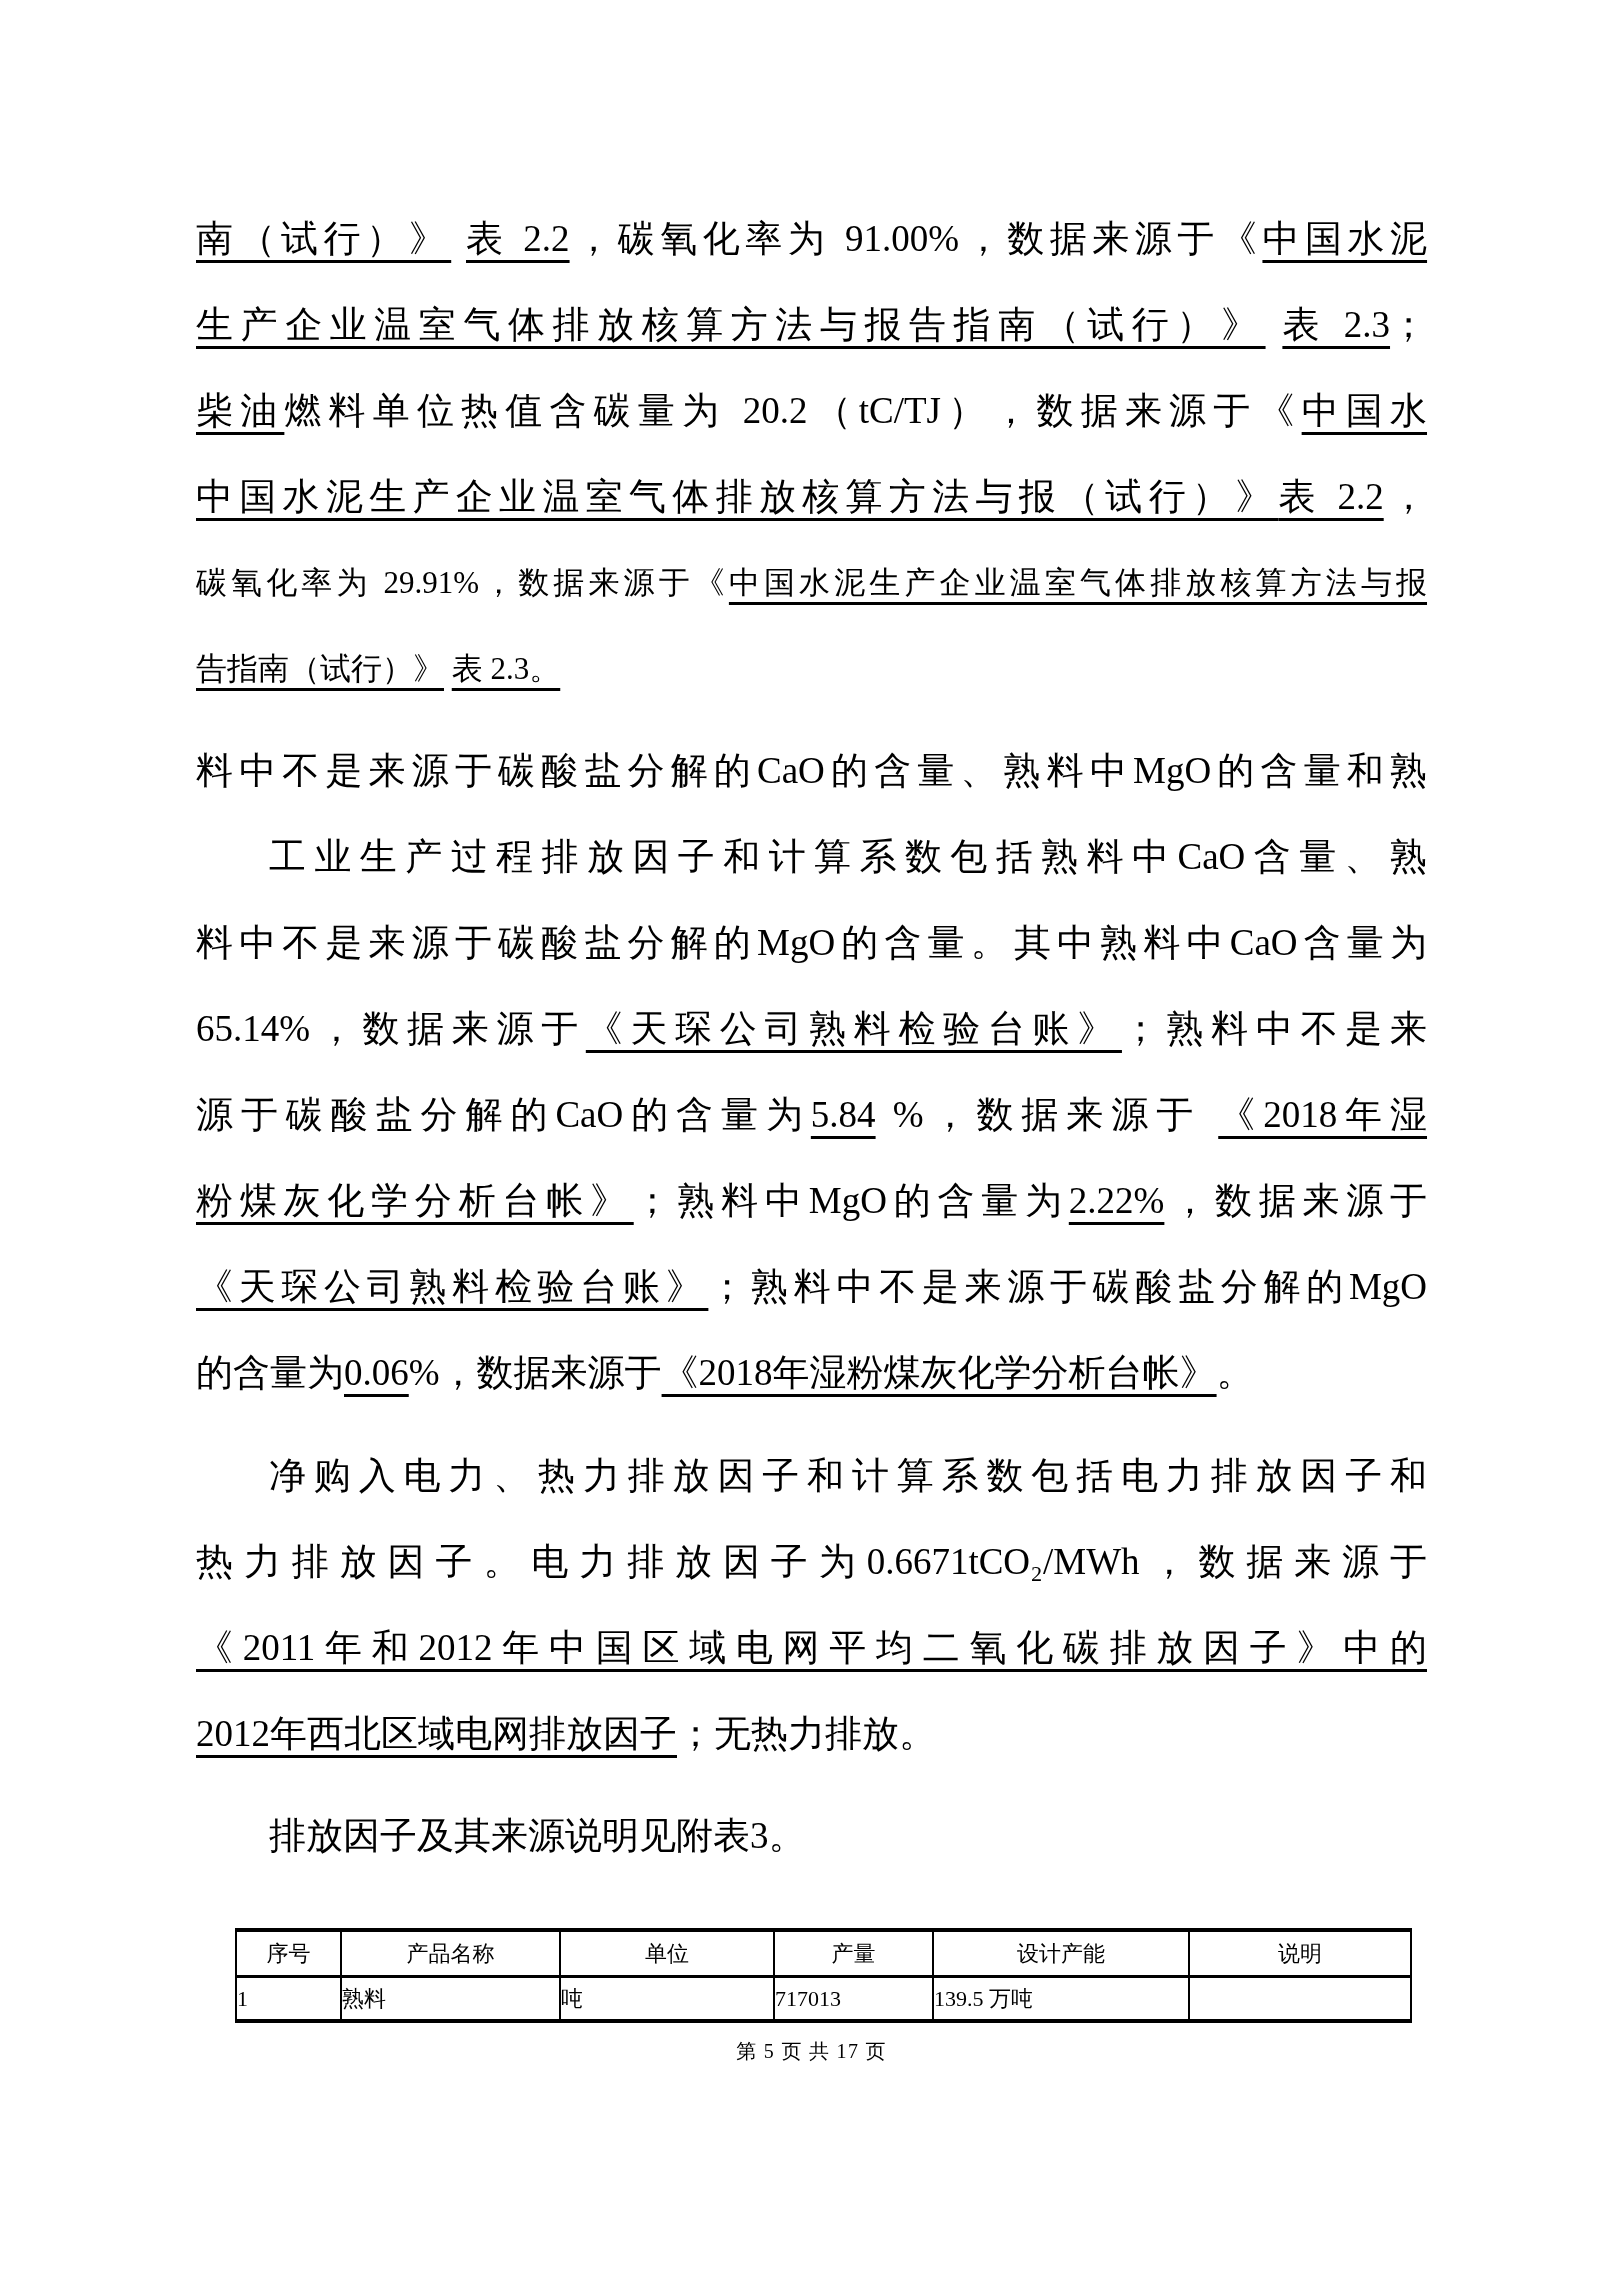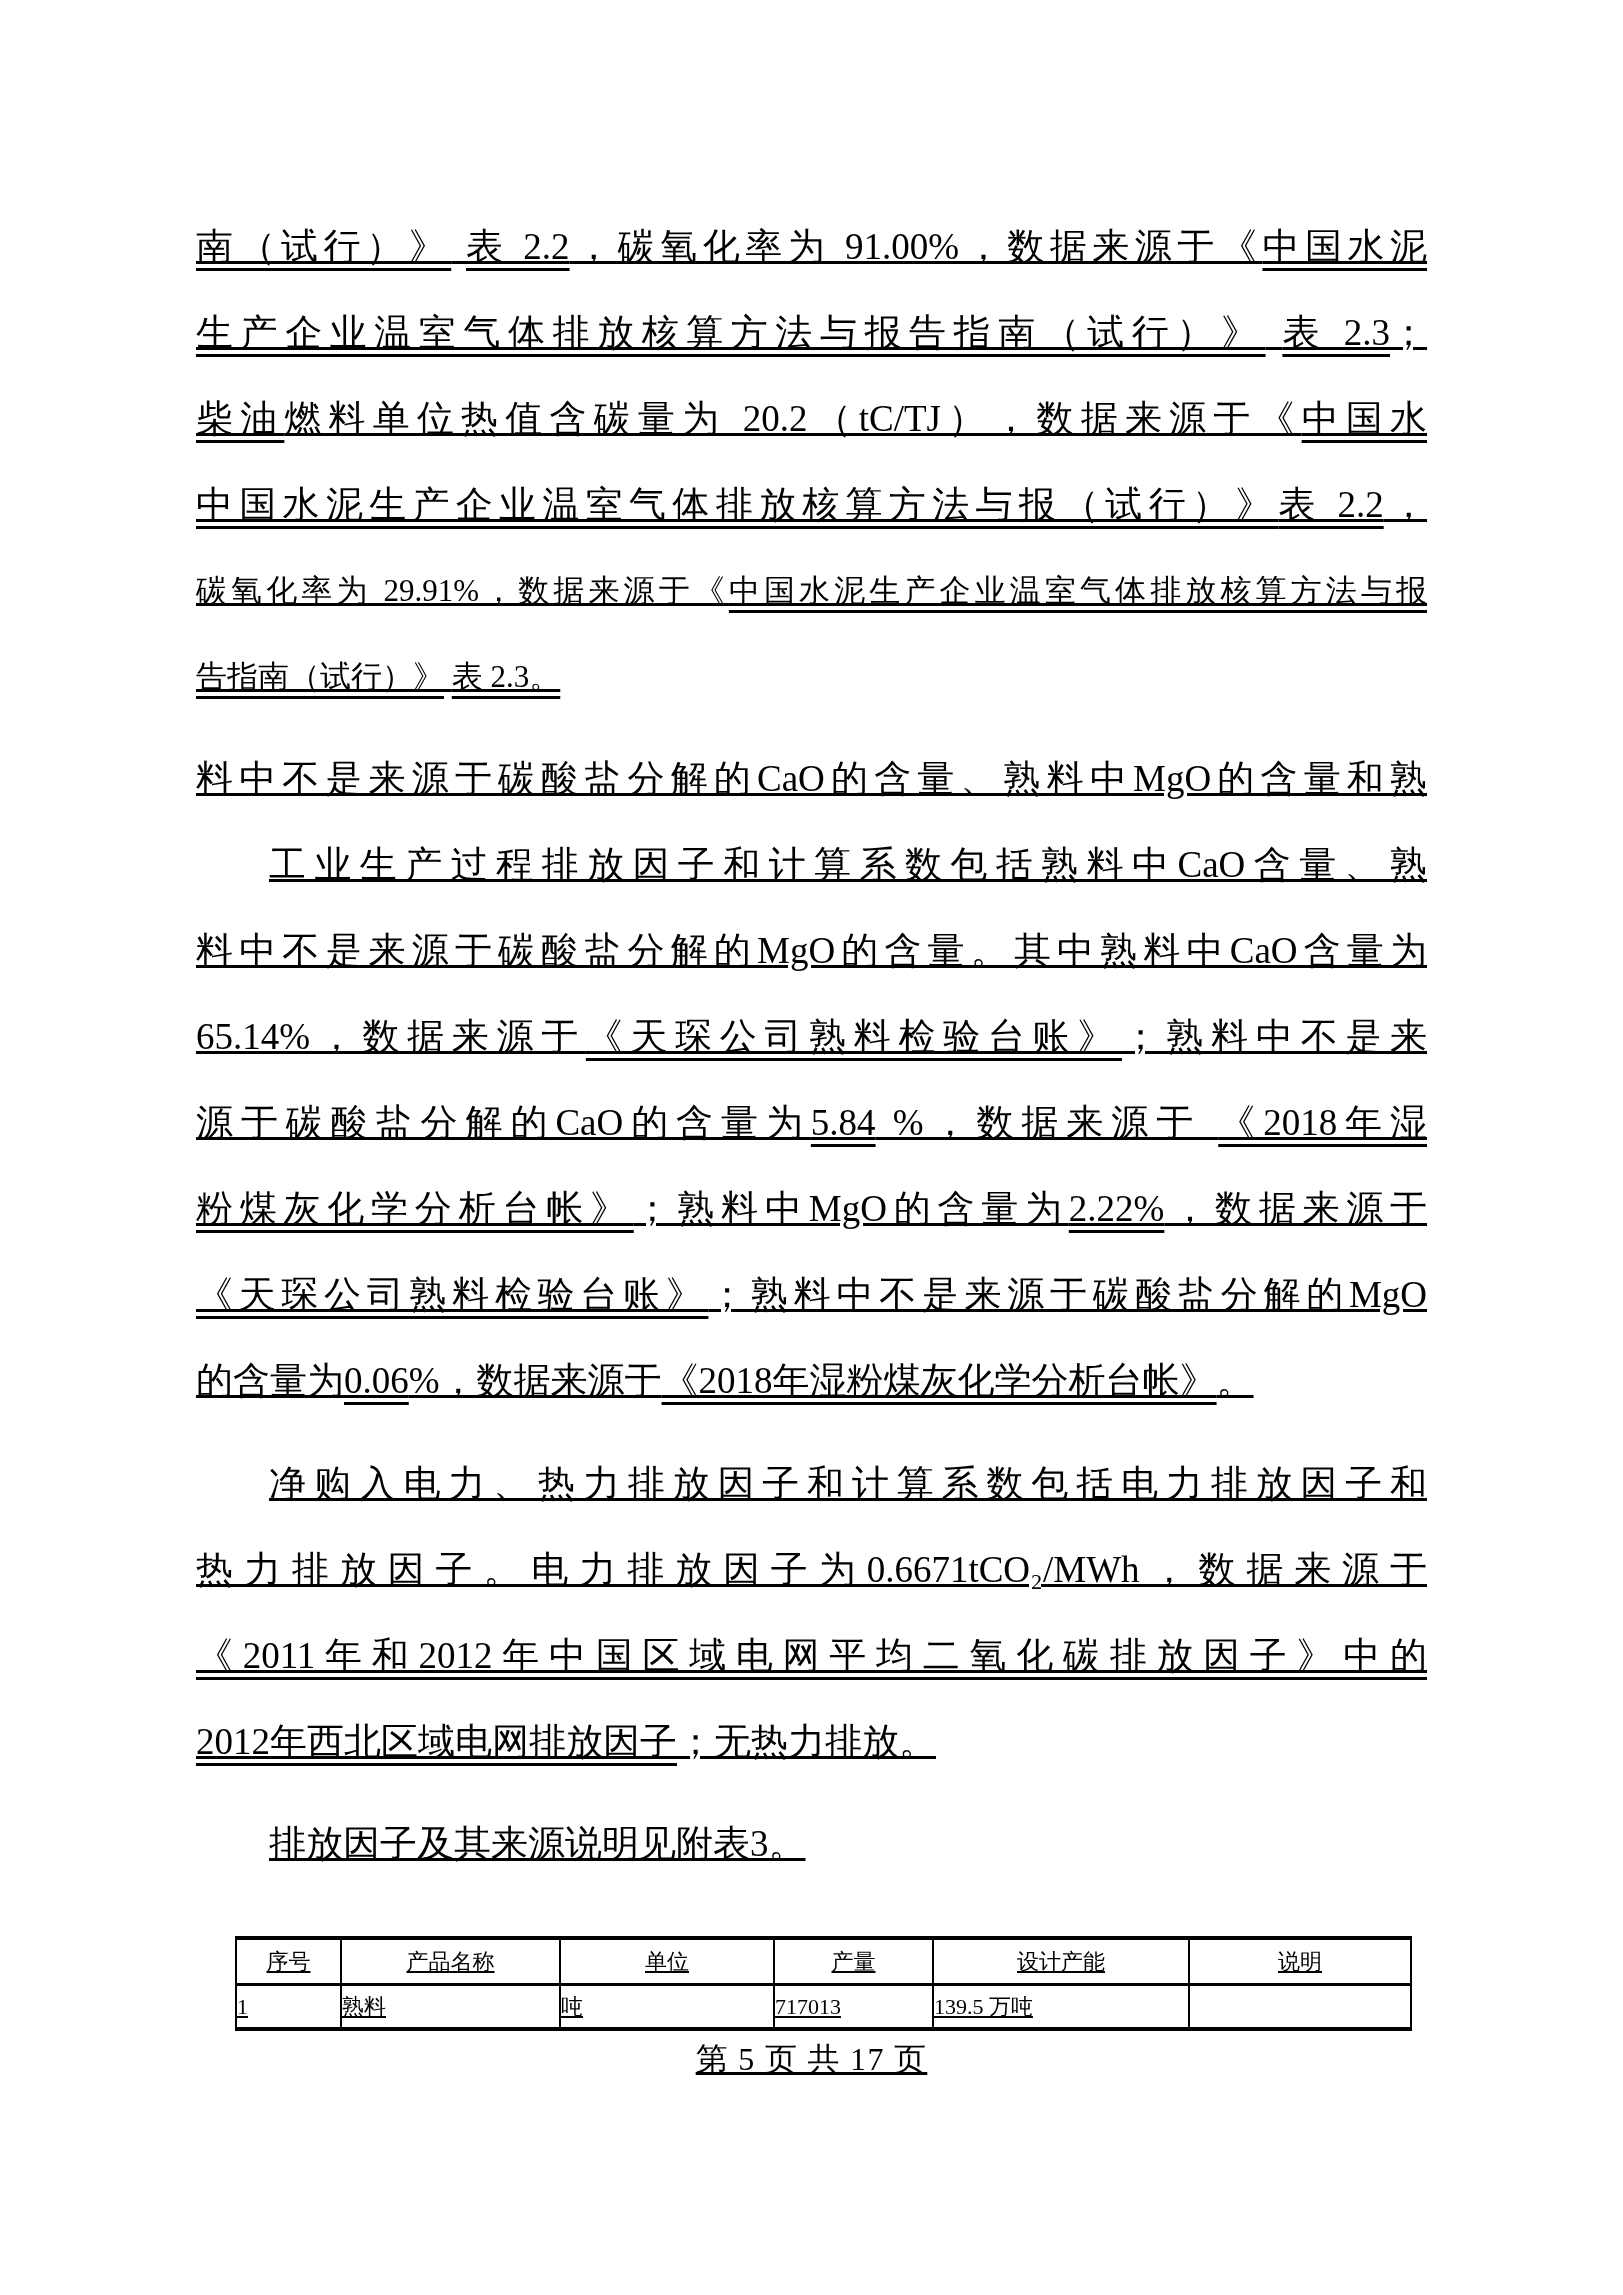--- a/index.html
+++ b/index.html
@@ -12,23 +12,22 @@
     width: 1623px;
     height: 2295px;
     background: #ffffff;
     color: #000000;
     font-family: "Liberation Serif", "DejaVu Serif", serif;
     overflow: hidden;
   }
   .content {
     position: absolute;
     left: 196px;
-    top: 204px;
+    top: 196px;
     width: 1231px;
-    text-decoration: underline;
   }
   .para { margin: 0 0 16.4px 0; }
   .line {
     font-size: 37px;
     line-height: 86px;
     min-height: 86px;
     text-align: justify;
     white-space: normal;
   }
   .line.jl { text-align-last: justify; }
@@ -74,21 +73,21 @@
   table.products tbody td { height: 41px; }
   .col-no   { width: 103px; }
   .col-name { width: 217px; }
   .col-unit { width: 212px; }
   .col-out  { width: 157px; }
   .col-cap  { width: 254px; }
   .col-note { width: 220px; }
   .footer {
     margin-top: 11.8px;
     text-align: center;
-    font-size: 32px;
+    font-size: 20px;
     line-height: 33px;
     letter-spacing: 1.3px;
   }
 </style>
 </head>
 <body>
 
 <div class="page">
   <div class="content">
 

